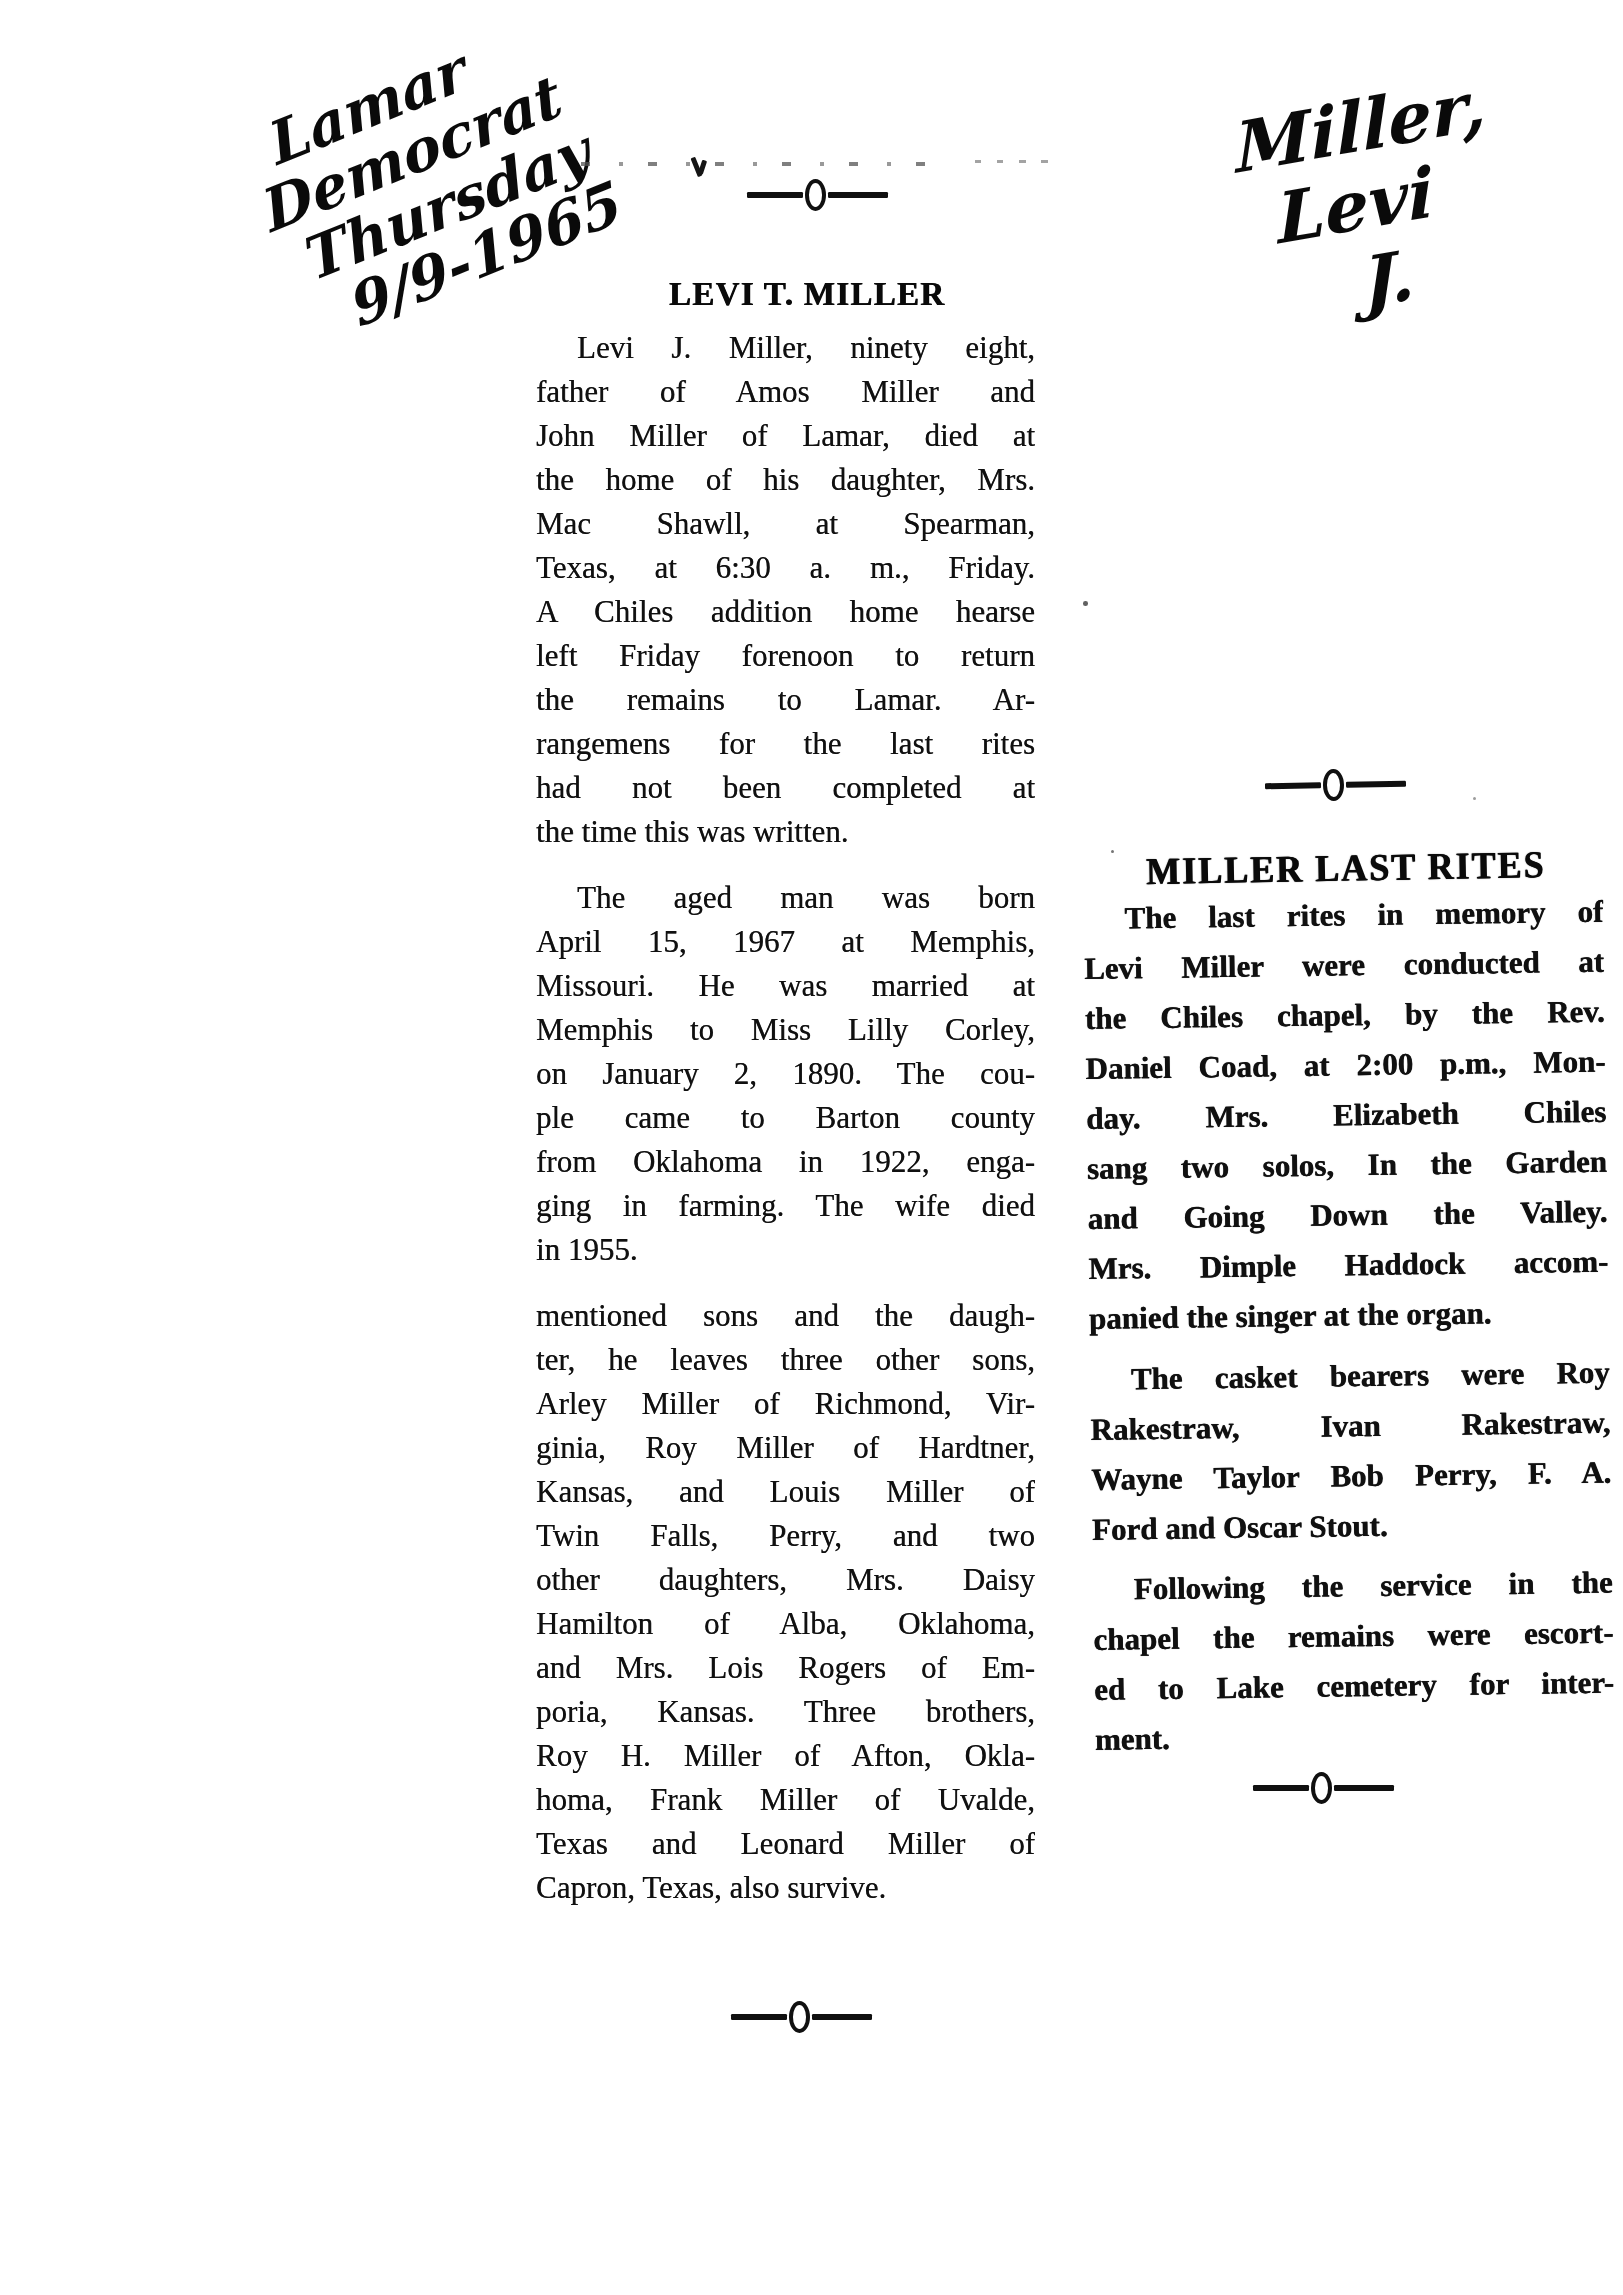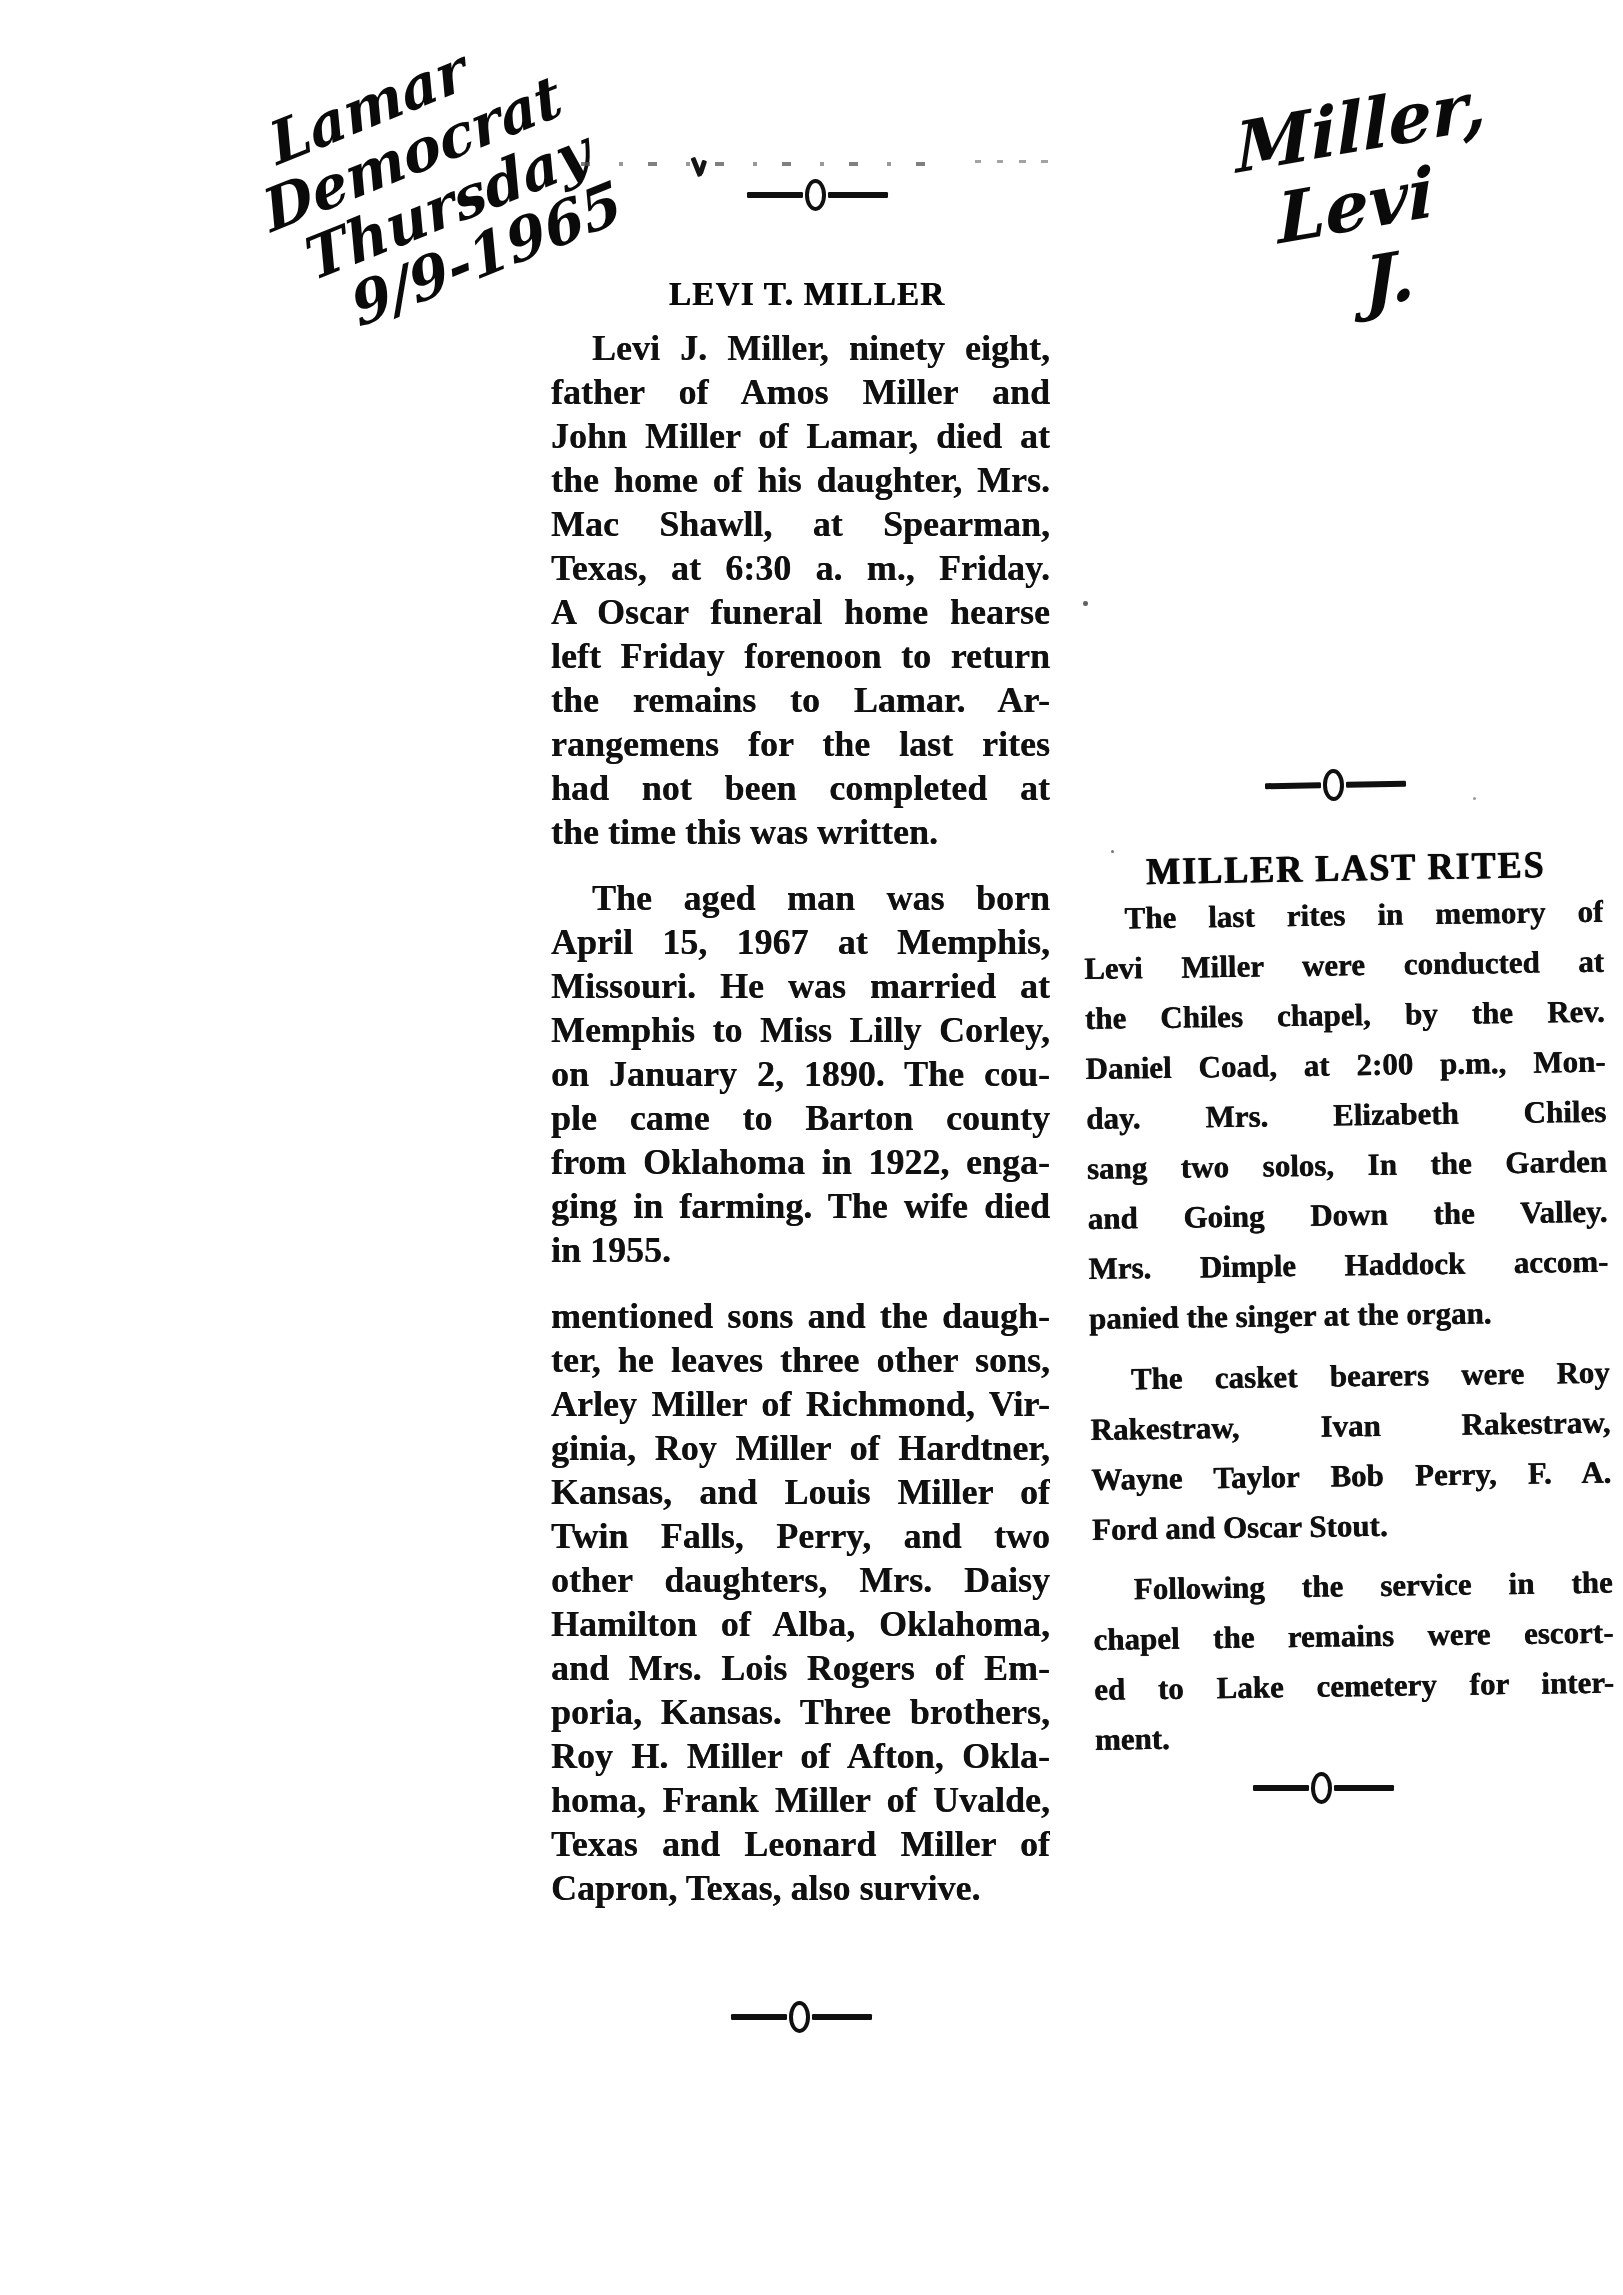--- a/index.html
+++ b/index.html
@@ -40,22 +40,22 @@
 
   
   .headline{position:absolute;text-align:center;font-weight:bold;color:#0a0a0a;white-space:nowrap;}
   .headline-left{left:555px;width:504px;top:236px;font-size:33px;letter-spacing:1.3px;
     text-shadow:0.7px 0 0 #0a0a0a;margin-top:40px;}
   .headline-right{left:1087px;width:517px;top:817px;font-size:36px;letter-spacing:2px;
     transform:rotate(-1deg) scaleY(1.06);
     text-shadow:0.9px 0 0 #0a0a0a,0 0 1.3px rgba(0,0,0,.45);}
 
   .body-col{position:absolute;color:#101010;}
-  .col-left{left:551px;top:326px;width:499px;font-size:36px;line-height:44px;
-    text-shadow:0.3px 0 0 rgba(10,10,10,.8);font-weight:bold;}
+  .col-left{left:536px;top:326px;width:499px;font-size:31px;line-height:44px;
+    text-shadow:0.3px 0 0 rgba(10,10,10,.8);}
   .col-right{left:1083px;top:894px;width:520px;font-size:31px;line-height:50px;font-weight:bold;
     transform:rotate(-0.8deg);transform-origin:0 0;
     text-shadow:0.5px 0 0 rgba(10,10,10,.9),0 0 1px rgba(0,0,0,.35);}
 
   .para{margin:0 0 22px 0;}
   .col-right .para{margin-bottom:10.5px;}
   .tline{text-align:justify;text-align-last:justify;overflow:hidden;white-space:nowrap;}
   .tline.last{text-align-last:left;}
   .tline.first{text-indent:41px;}
 </style>
@@ -107,21 +107,21 @@
 
   <h2 class="headline headline-left">LEVI T. MILLER</h2>
   <div class="body-col col-left">
       <div class="para">
         <div class="tline first">Levi J. Miller, ninety eight,</div>
         <div class="tline">father of Amos Miller and</div>
         <div class="tline">John Miller of Lamar, died at</div>
         <div class="tline">the home of his daughter, Mrs.</div>
         <div class="tline">Mac Shawll, at Spearman,</div>
         <div class="tline">Texas, at 6:30 a. m., Friday.</div>
-        <div class="tline">A Oscar funeral home hearse</div>
+        <div class="tline">A Chiles addition home hearse</div>
         <div class="tline">left Friday forenoon to return</div>
         <div class="tline">the remains to Lamar. Ar-</div>
         <div class="tline">rangemens for the last rites</div>
         <div class="tline">had not been completed at</div>
         <div class="tline last">the time this was written.</div>
       </div>
       <div class="para">
         <div class="tline first">The aged man was born</div>
         <div class="tline">April 15, 1967 at Memphis,</div>
         <div class="tline">Missouri. He was married at</div>

